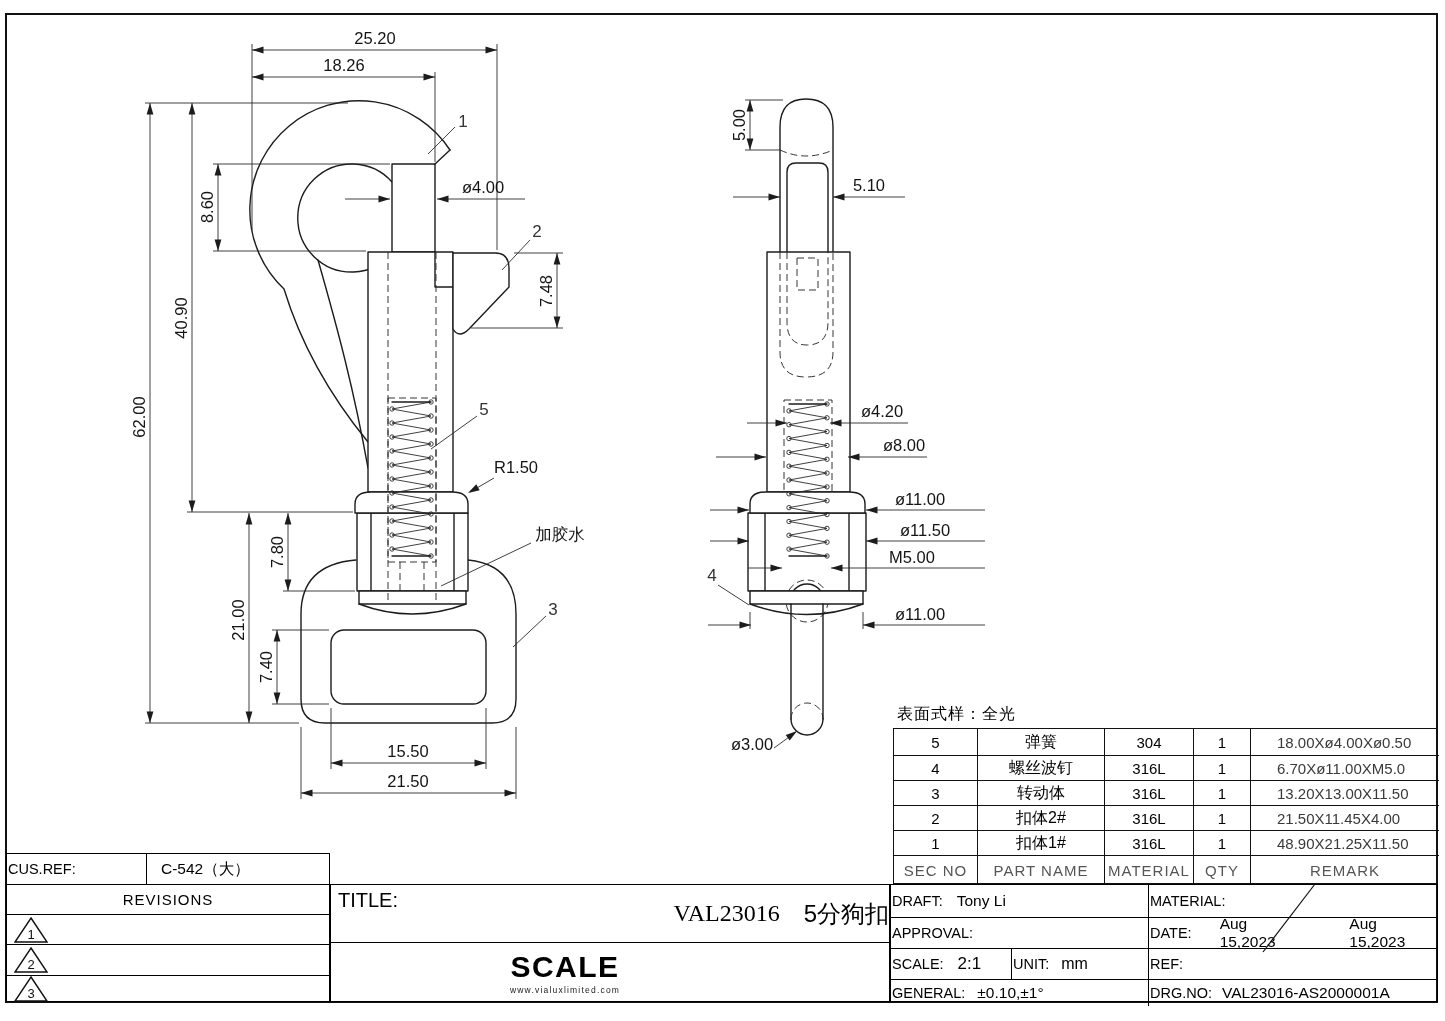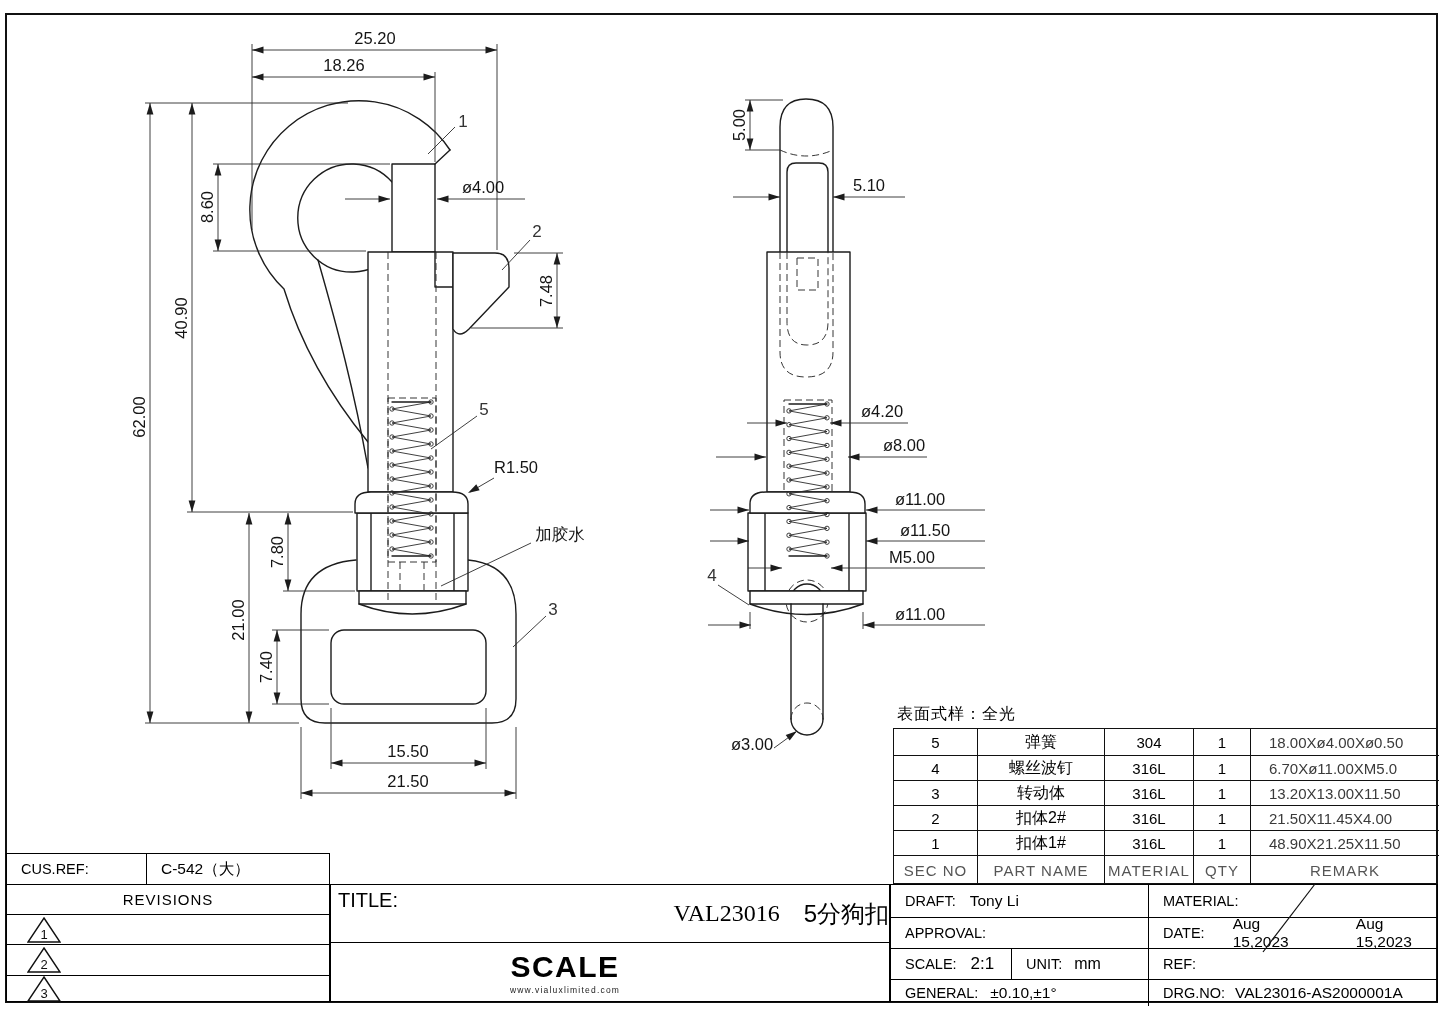--- a/index.html
+++ b/index.html
@@ -16,27 +16,27 @@
   
   .abs{position:absolute;box-sizing:border-box;}
   .note{font-size:16px;letter-spacing:1px;}
   .ptable{display:grid;grid-template-columns:83px 127px 89px 57px 189px;
           grid-template-rows:26px 25px 25px 25px 25px 30px;
           border:1.4px solid #111;}
   .ptable>div{border-left:1.2px solid #111;border-top:1.2px solid #111;
           display:flex;align-items:center;justify-content:center;font-size:15px;}
   .ptable>div:nth-child(5n+1){border-left:none;}
   .ptable>div:nth-child(-n+5){border-top:none;}
-  .ptable .rem{justify-content:flex-start;padding-left:18px;color:#3a3a3a;}
+  .ptable .rem{justify-content:flex-start;padding-left:26px;color:#3a3a3a;}
   .ptable .cn{font-size:16px;}
   .ptable .hd{color:#555;letter-spacing:1px;}
   .tb{border:1.4px solid #000;background:#fff;}
   .lbl{font-size:14.5px;}
   .val{font-size:15.5px;}
-  .row{display:flex;align-items:center;box-sizing:border-box;padding-left:14px;}
+  .row{display:flex;align-items:center;box-sizing:border-box;padding-left:1px;}
   .tri{margin-left:6px;}
   .titlebox{position:relative;}
   .titlebox .tl{position:absolute;top:4px;left:7px;font-size:20px;}
   .tcontent{height:100%;display:flex;align-items:center;justify-content:flex-end;gap:24px;}
   .tcode{font-family:"Liberation Serif",serif;font-size:24px;}
   .tname{font-size:24px;}
   .logo{height:100%;display:flex;flex-direction:column;align-items:center;justify-content:center;transform:translateX(-45px);}
   .logotext{font-size:30px;font-weight:700;letter-spacing:1.5px;}
   .logosub{font-size:8.5px;letter-spacing:1.2px;color:#222;margin-top:1px;}
 </style>

